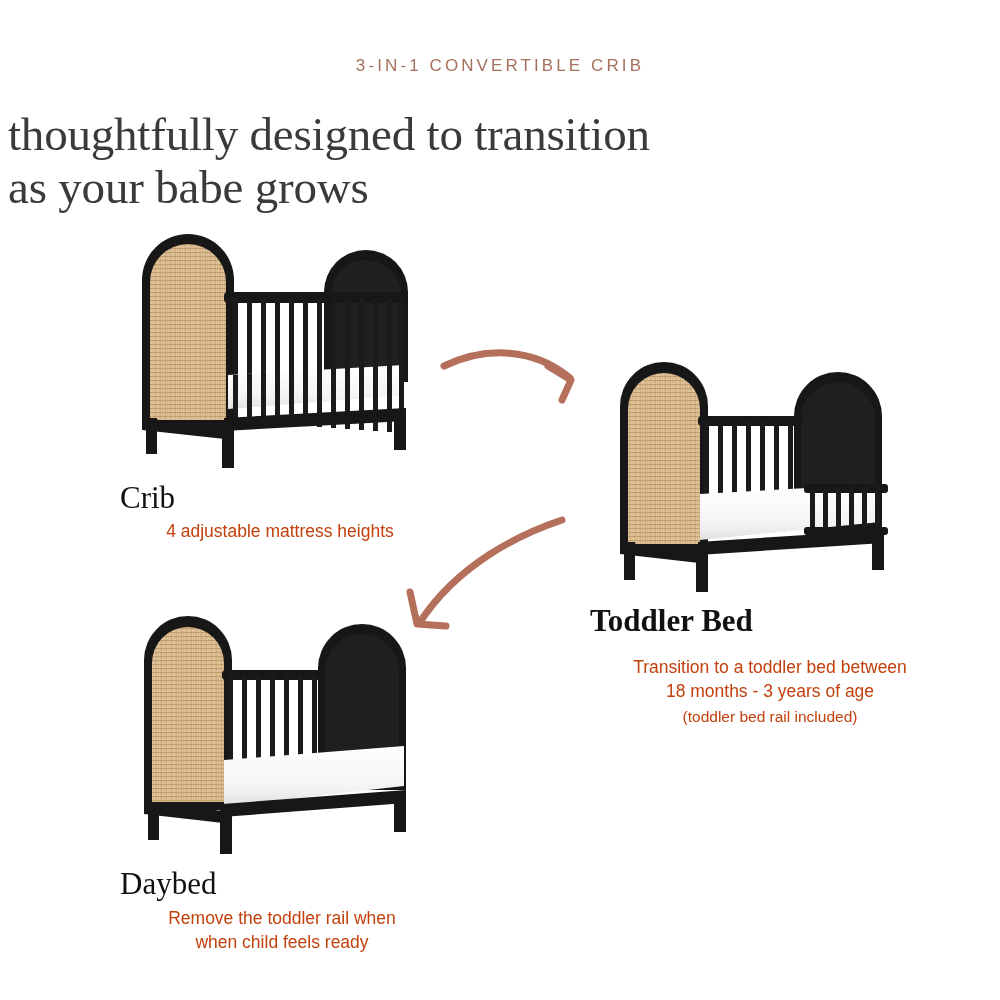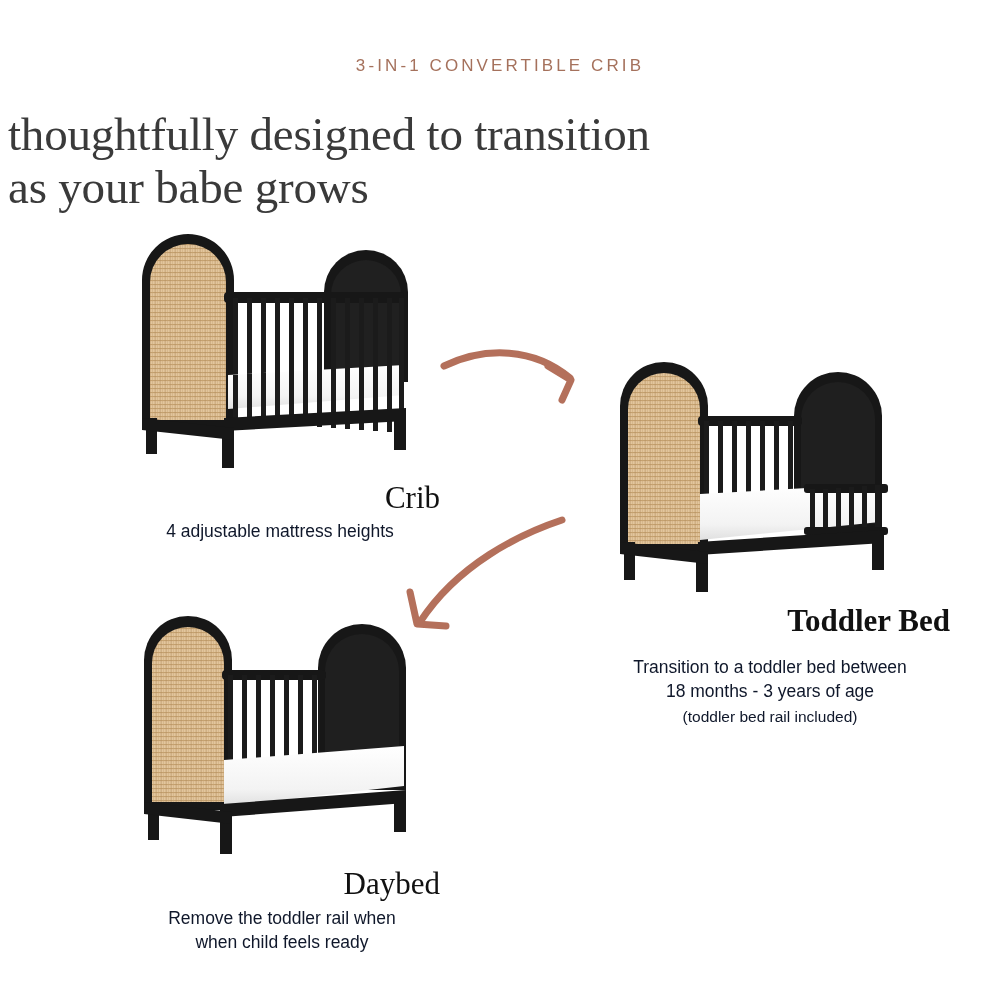--- a/index.html
+++ b/index.html
@@ -49,34 +49,34 @@
     font-size: 47px;
     line-height: 53px;
     font-weight: 400;
     letter-spacing: -0.2px;
   }
   .headline .l2 { display: block; }
 
   
   .cap-title {
     position: absolute;
-    text-align: right;
+    text-align: left;
     font-family: "Liberation Serif", serif;
     font-size: 31px;
     color: #111111;
     font-weight: 400;
     white-space: nowrap;
   }
   .cap-body {
     position: absolute;
     text-align: center;
     font-family: "Liberation Sans", sans-serif;
     font-size: 17.5px;
     line-height: 24px;
-    color: #0f172a;
+    color: #c2410c;
     font-weight: 400;
   }
   .cap-note {
     font-size: 15.5px;
     display: block;
     margin-top: 2px;
   }
 
   #crib-title   { left: 120px; width: 320px; top: 480px; }
   #crib-body    { left: 100px; width: 360px; top: 519px; }

